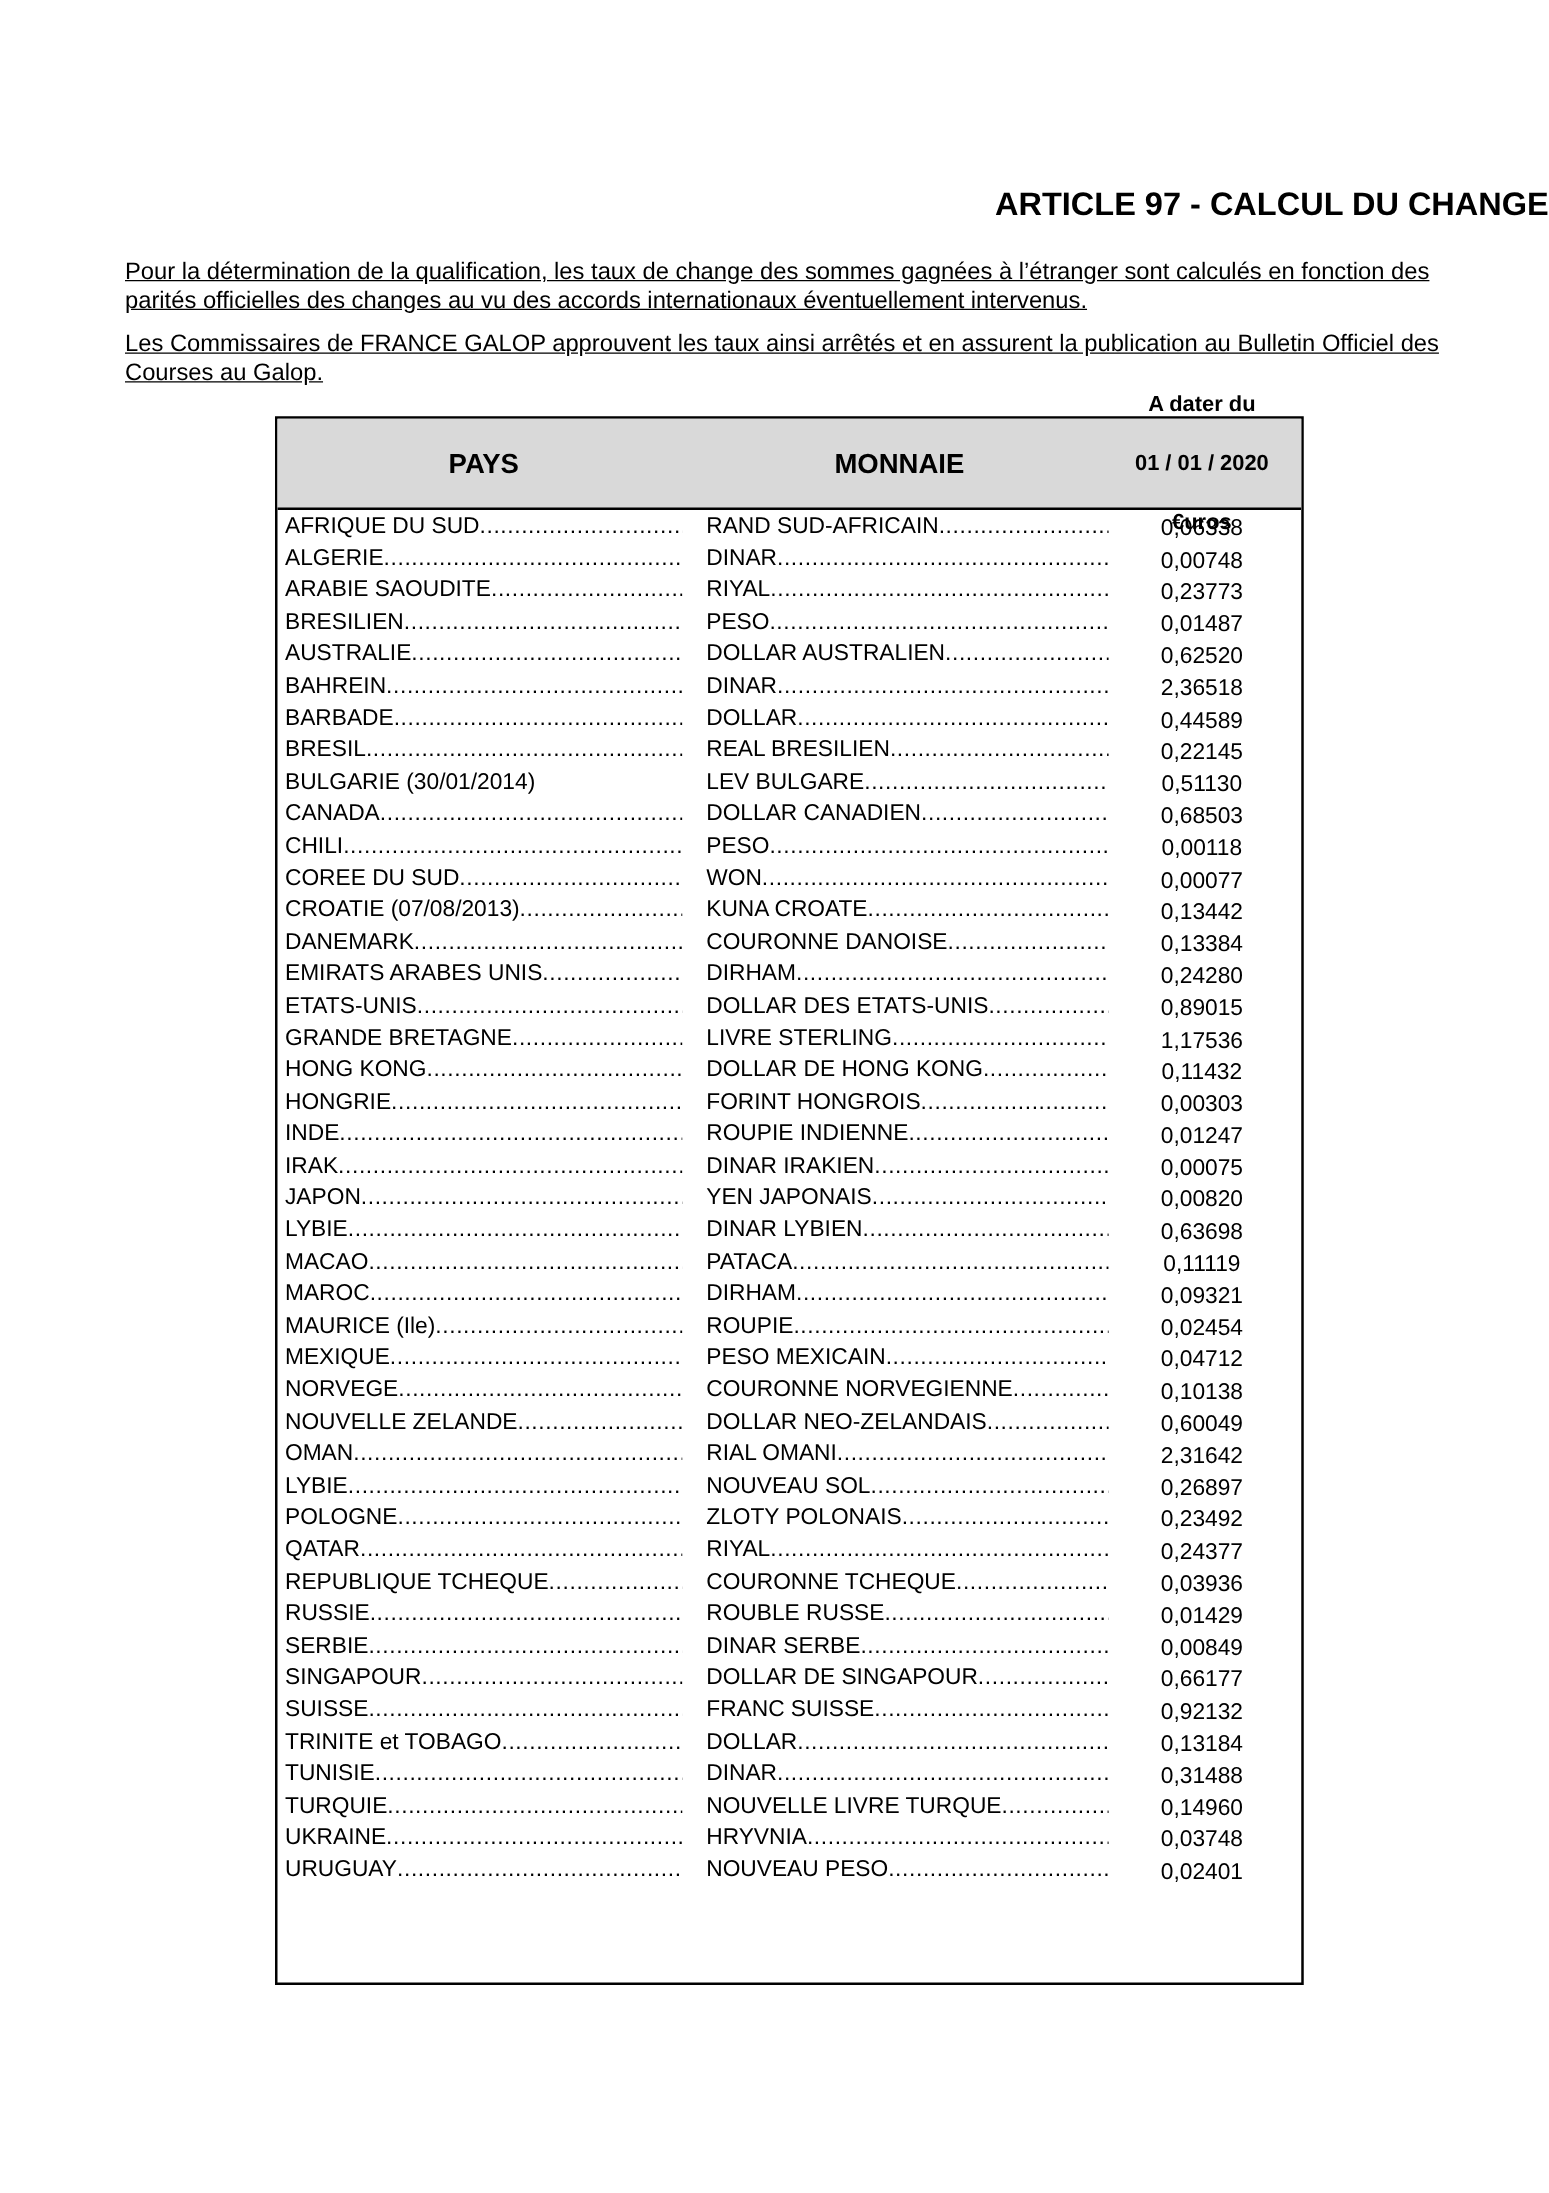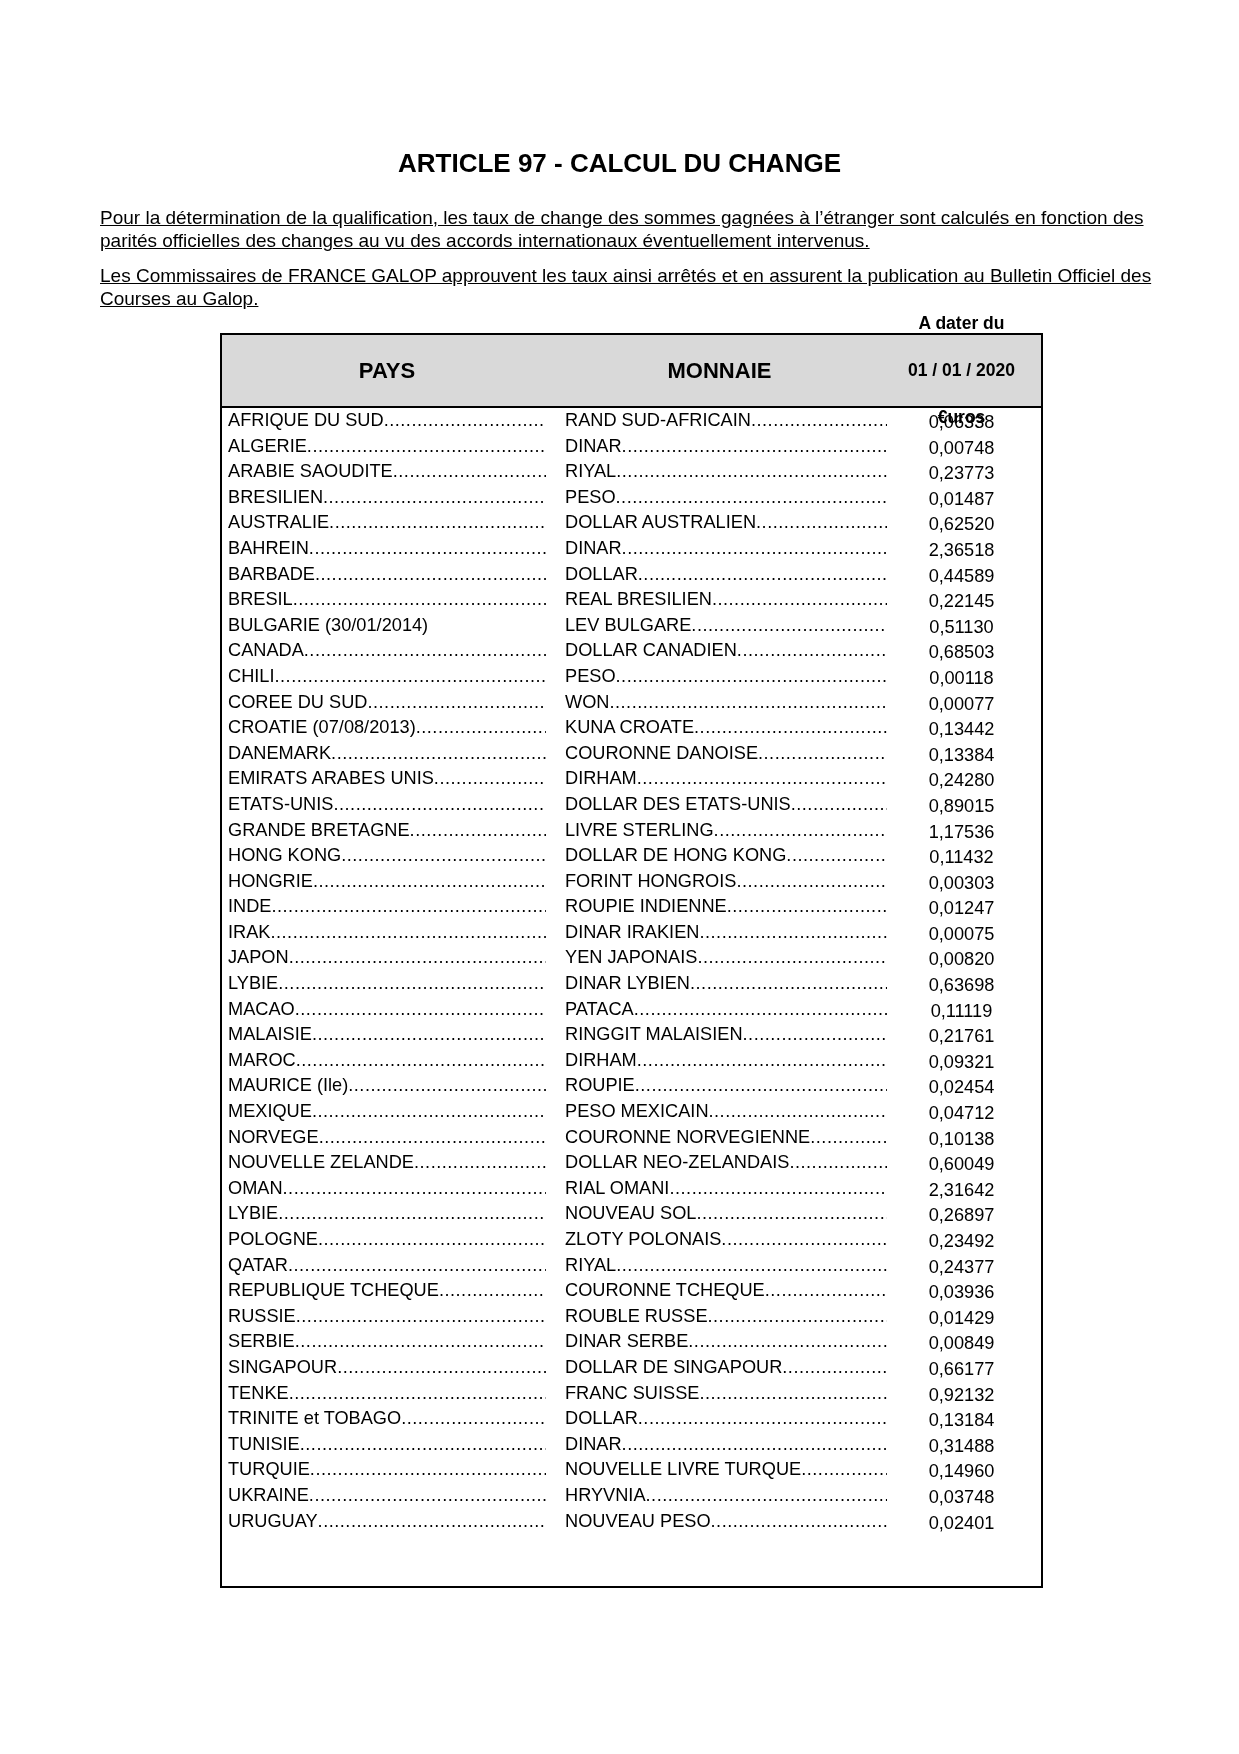--- a/index.html
+++ b/index.html
@@ -13,21 +13,21 @@
       position: relative;
       font-family: "Liberation Sans", sans-serif;
       color: #000;
       overflow: hidden;
     }
     .title {
       position: absolute;
       top: 148px;
       left: 0;
       width: 1239px;
-      text-align: center;
+      text-align: right;
       font-weight: bold;
       font-size: 26px;
       letter-spacing: 0px;
     }
     .para {
       position: absolute;
       left: 100px;
       width: 1080px;
       font-size: 19px;
       line-height: 23px;
@@ -483,35 +483,20 @@
           <div class="leader">
             <span class="txt">PATACA</span>
             <span class="dots"></span>
           </div>
         </div>
         <div class="cell c-value">0,11119</div>
       </div>
       <div class="row">
         <div class="cell c-pays">
           <div class="leader">
-            <span class="txt">MALAISIE</span>
-            <span class="dots"></span>
-          </div>
-        </div>
-        <div class="cell c-monnaie">
-          <div class="leader">
-            <span class="txt">RINGGIT MALAISIEN</span>
-            <span class="dots"></span>
-          </div>
-        </div>
-        <div class="cell c-value">0,21761</div>
-      </div>
-      <div class="row">
-        <div class="cell c-pays">
-          <div class="leader">
             <span class="txt">MAROC</span>
             <span class="dots"></span>
           </div>
         </div>
         <div class="cell c-monnaie">
           <div class="leader">
             <span class="txt">DIRHAM</span>
             <span class="dots"></span>
           </div>
         </div>
@@ -693,21 +678,21 @@
           <div class="leader">
             <span class="txt">DOLLAR DE SINGAPOUR</span>
             <span class="dots"></span>
           </div>
         </div>
         <div class="cell c-value">0,66177</div>
       </div>
       <div class="row">
         <div class="cell c-pays">
           <div class="leader">
-            <span class="txt">TENKE</span>
+            <span class="txt">SUISSE</span>
             <span class="dots"></span>
           </div>
         </div>
         <div class="cell c-monnaie">
           <div class="leader">
             <span class="txt">FRANC SUISSE</span>
             <span class="dots"></span>
           </div>
         </div>
         <div class="cell c-value">0,92132</div>

